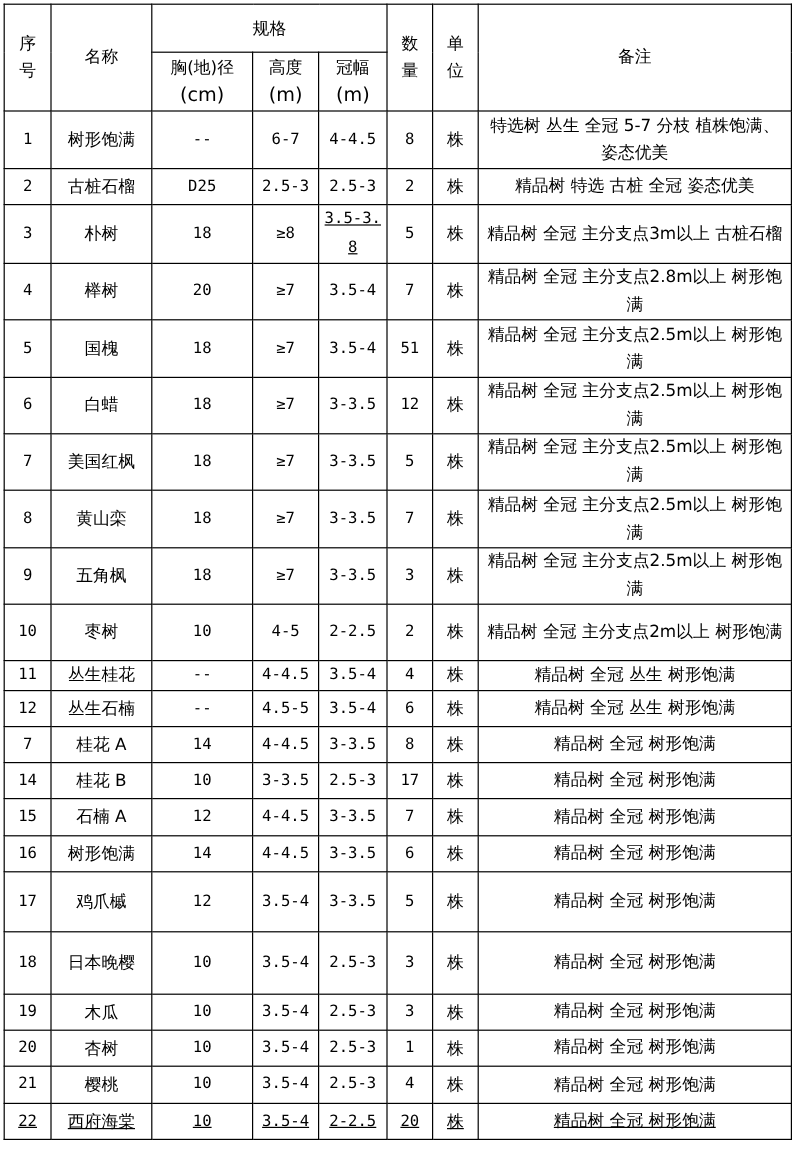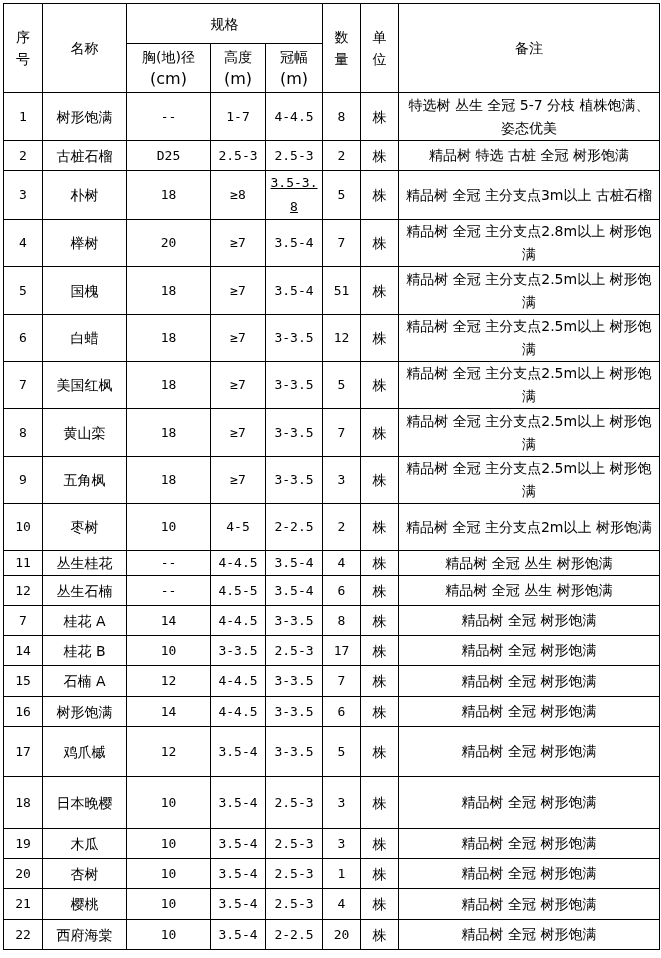--- a/index.html
+++ b/index.html
@@ -58,35 +58,35 @@
         <span>冠幅</span><br>
         <span class="sub">(m)</span>
       </th>
     </tr>
   </thead>
   <tbody id="tbody">
       <tr style="height: 48px;">
         <td class="num">1</td>
         <td>树形饱满</td>
         <td class="num">--</td>
-        <td class="num">1-7</td>
+        <td class="num">6-7</td>
         <td class="num" style="word-break: break-all;">4-4.5</td>
         <td class="num">8</td>
         <td>株</td>
         <td class="note">特选树 丛生 全冠 5-7 分枝 植株饱满、姿态优美</td>
       </tr>
       <tr style="height: 30px;">
         <td class="num">2</td>
         <td>古桩石榴</td>
         <td class="num">D25</td>
         <td class="num">2.5-3</td>
         <td class="num" style="word-break: break-all;">2.5-3</td>
         <td class="num">2</td>
         <td>株</td>
-        <td class="note">精品树 特选 古桩 全冠 树形饱满</td>
+        <td class="note">精品树 特选 古桩 全冠 姿态优美</td>
       </tr>
       <tr style="height: 48px;">
         <td class="num">3</td>
         <td>朴树</td>
         <td class="num">18</td>
         <td class="num">≥8</td>
         <td class="num" style="word-break: break-all; text-decoration: underline;">3.5-3.8</td>
         <td class="num">5</td>
         <td>株</td>
         <td class="note">精品树 全冠 主分支点3m以上 古桩石榴</td>
@@ -264,21 +264,21 @@
       <tr style="height: 31px;">
         <td class="num">21</td>
         <td>樱桃</td>
         <td class="num">10</td>
         <td class="num">3.5-4</td>
         <td class="num" style="word-break: break-all;">2.5-3</td>
         <td class="num">4</td>
         <td>株</td>
         <td class="note">精品树 全冠 树形饱满</td>
       </tr>
-      <tr style="height: 30px;">
+      <tr style="height: 30px; text-decoration: underline;">
         <td class="num">22</td>
         <td>西府海棠</td>
         <td class="num">10</td>
         <td class="num">3.5-4</td>
         <td class="num" style="word-break: break-all;">2-2.5</td>
         <td class="num">20</td>
         <td>株</td>
         <td class="note">精品树 全冠 树形饱满</td>
       </tr>
     </tbody>

